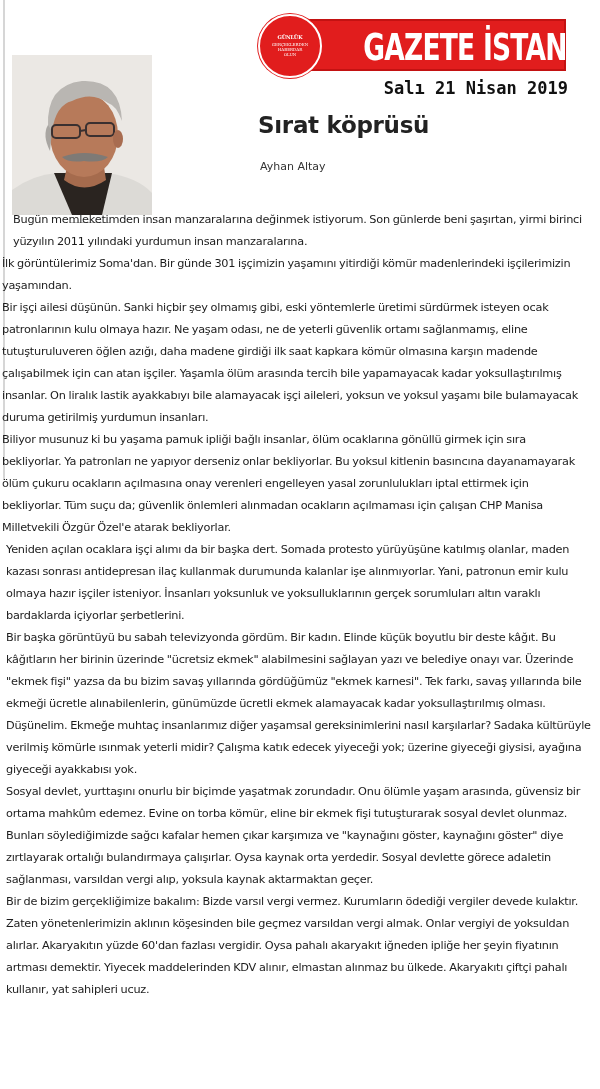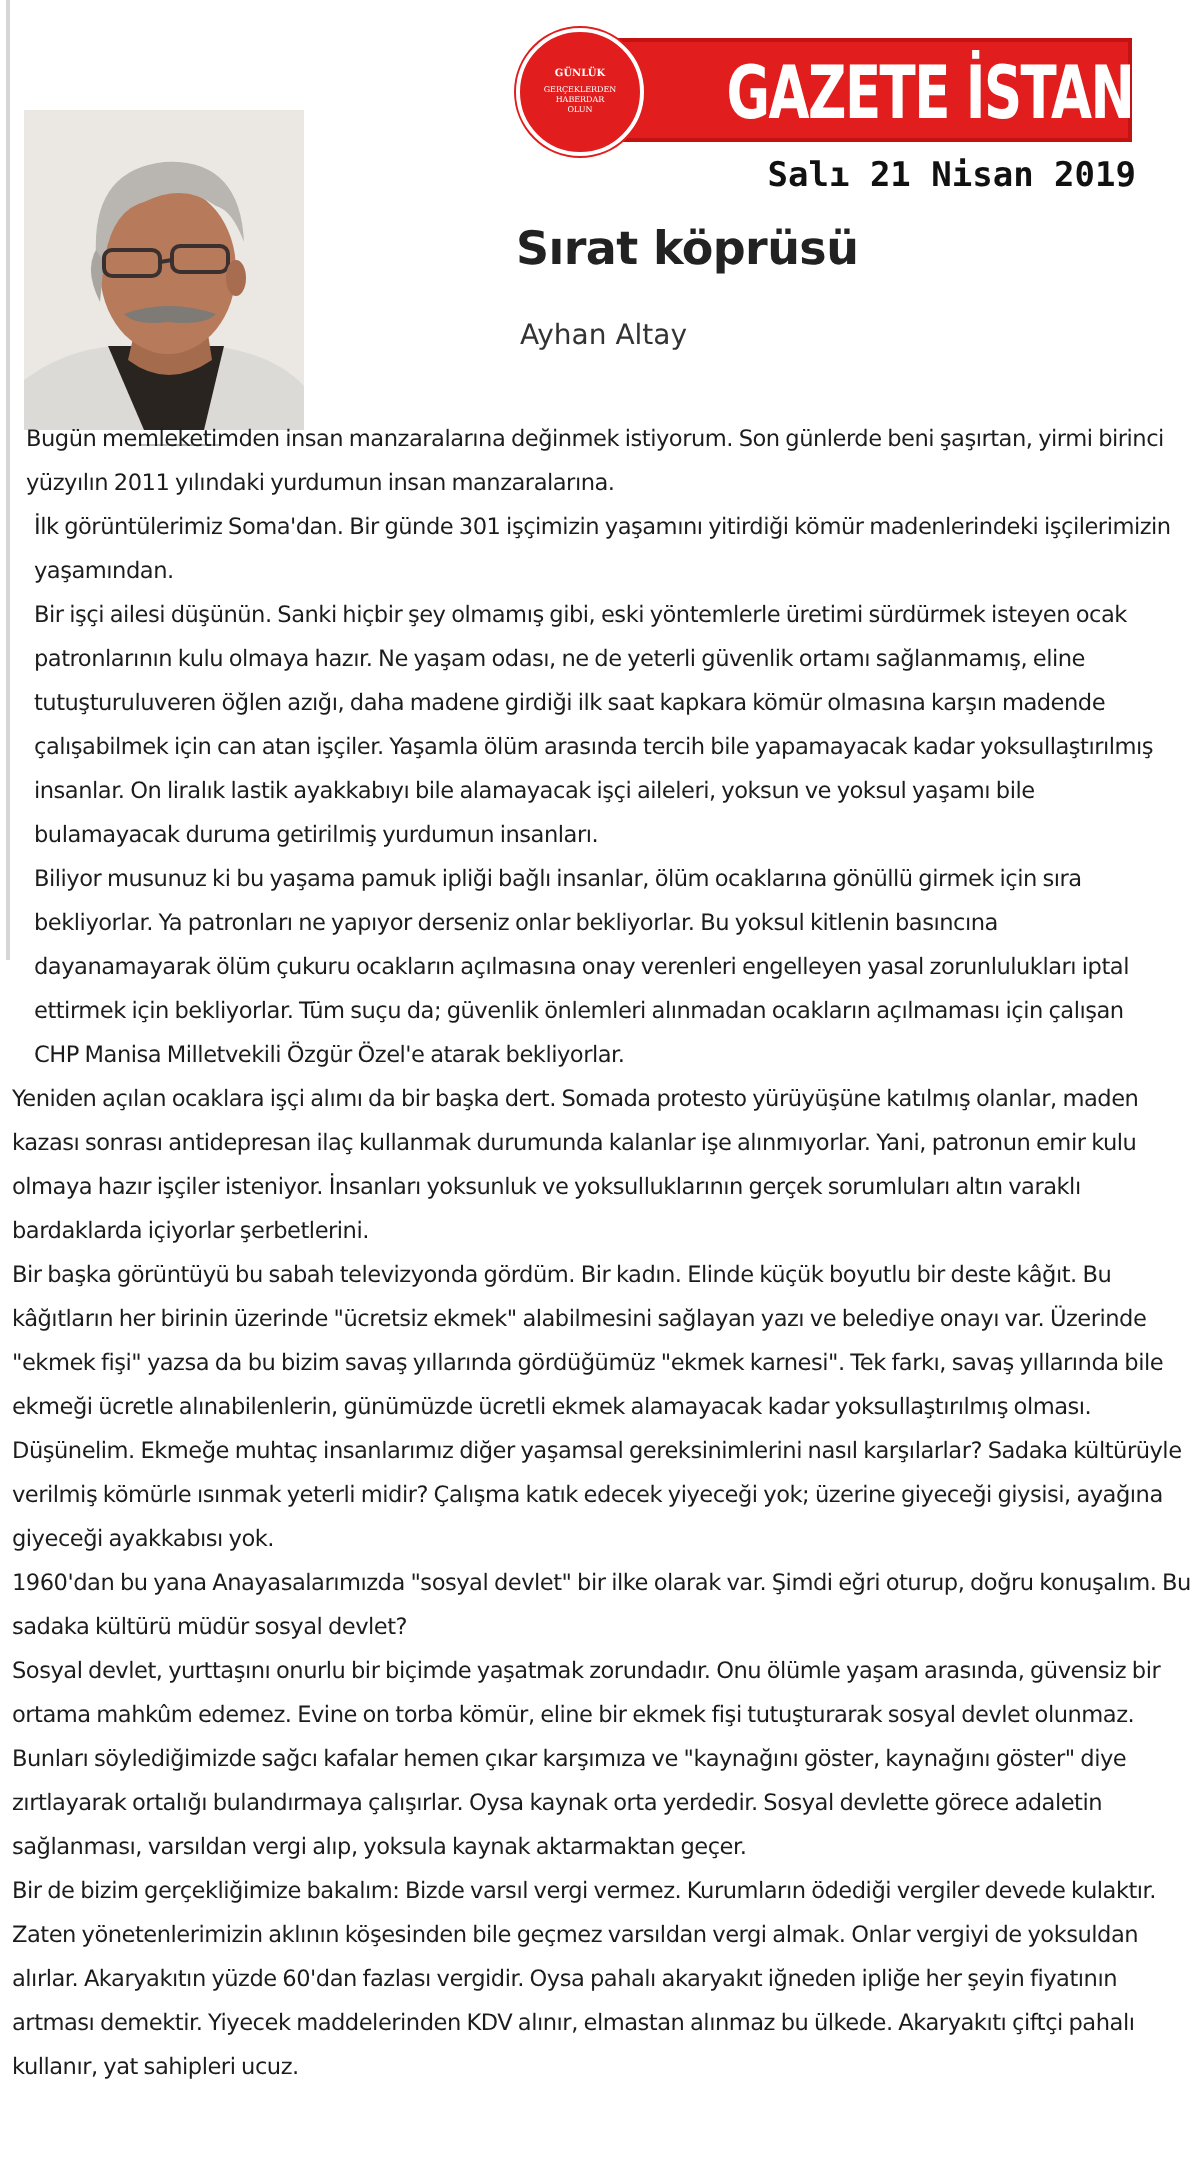--- a/index.html
+++ b/index.html
@@ -36,31 +36,31 @@
 
   .date {
     position: absolute; right: 32px; top: 78px; font-family: "DejaVu Sans Mono", monospace;
     font-weight: bold; font-size: 17px; color: #111; letter-spacing: 0px;
   }
   .title {
     position: absolute; left: 258px; top: 112px; font-size: 23px; font-weight: bold;
     color: #222; font-family: "DejaVu Sans", sans-serif; letter-spacing: -0.3px;
   }
   .author {
-    position: absolute; left: 260px; top: 160px; font-size: 14px; color: #333;
+    position: absolute; left: 260px; top: 160px; font-size: 11px; color: #333;
     font-family: "DejaVu Sans", sans-serif;
   }
 
   .article { position: absolute; left: 0; top: 209px; width: 600px; }
   .article p {
     margin: 0; font-size: 11.3px; line-height: 22px; color: #1c1c1c;
     font-family: "DejaVu Sans", sans-serif; letter-spacing: -0.25px;
     word-spacing: -0.5px;
   }
-  .sec-a p { padding-left: 17px; padding-right: 14px; }
+  .sec-a p { padding-left: 2px; padding-right: 14px; }
   .sec-a p.first { padding-left: 13px; }
   .sec-b p { padding-left: 6px; padding-right: 4px; }
 </style>
 </head>
 <body>
 
 <div class="left-rule"></div>
 
 <div class="photo-frame">
   <div class="photo">
@@ -102,19 +102,18 @@
   <div class="sec-a">
     <p class="first">Bugün memleketimden insan manzaralarına değinmek istiyorum. Son günlerde beni şaşırtan, yirmi birinci yüzyılın 2011 yılındaki yurdumun insan manzaralarına.</p>
     <p>İlk görüntülerimiz Soma'dan. Bir günde 301 işçimizin yaşamını yitirdiği kömür madenlerindeki işçilerimizin yaşamından.</p>
     <p>Bir işçi ailesi düşünün. Sanki hiçbir şey olmamış gibi, eski yöntemlerle üretimi sürdürmek isteyen ocak patronlarının kulu olmaya hazır. Ne yaşam odası, ne de yeterli güvenlik ortamı sağlanmamış, eline tutuşturuluveren öğlen azığı, daha madene girdiği ilk saat kapkara kömür olmasına karşın madende çalışabilmek için can atan işçiler. Yaşamla ölüm arasında tercih bile yapamayacak kadar yoksullaştırılmış insanlar. On liralık lastik ayakkabıyı bile alamayacak işçi aileleri, yoksun ve yoksul yaşamı bile bulamayacak duruma getirilmiş yurdumun insanları.</p>
     <p>Biliyor musunuz ki bu yaşama pamuk ipliği bağlı insanlar, ölüm ocaklarına gönüllü girmek için sıra bekliyorlar. Ya patronları ne yapıyor derseniz onlar bekliyorlar. Bu yoksul kitlenin basıncına dayanamayarak ölüm çukuru ocakların açılmasına onay verenleri engelleyen yasal zorunlulukları iptal ettirmek için bekliyorlar. Tüm suçu da; güvenlik önlemleri alınmadan ocakların açılmaması için çalışan CHP Manisa Milletvekili Özgür Özel'e atarak bekliyorlar.</p>
   </div>
   <div class="sec-b">
     <p>Yeniden açılan ocaklara işçi alımı da bir başka dert. Somada protesto yürüyüşüne katılmış olanlar, maden kazası sonrası antidepresan ilaç kullanmak durumunda kalanlar işe alınmıyorlar. Yani, patronun emir kulu olmaya hazır işçiler isteniyor. İnsanları yoksunluk ve yoksulluklarının gerçek sorumluları altın varaklı bardaklarda içiyorlar şerbetlerini.</p>
     <p>Bir başka görüntüyü bu sabah televizyonda gördüm. Bir kadın. Elinde küçük boyutlu bir deste kâğıt. Bu kâğıtların her birinin üzerinde "ücretsiz ekmek" alabilmesini sağlayan yazı ve belediye onayı var. Üzerinde "ekmek fişi" yazsa da bu bizim savaş yıllarında gördüğümüz "ekmek karnesi". Tek farkı, savaş yıllarında bile ekmeği ücretle alınabilenlerin, günümüzde ücretli ekmek alamayacak kadar yoksullaştırılmış olması.</p>
     <p>Düşünelim. Ekmeğe muhtaç insanlarımız diğer yaşamsal gereksinimlerini nasıl karşılarlar? Sadaka kültürüyle verilmiş kömürle ısınmak yeterli midir? Çalışma katık edecek yiyeceği yok; üzerine giyeceği giysisi, ayağına giyeceği ayakkabısı yok.</p>
-    <p>1960'dan bu yana Anayasalarımızda "sosyal devlet" bir ilke olarak var. Şimdi eğri oturup, doğru konuşalım. Bu sadaka kültürü müdür sosyal devlet?</p>
     <p>Sosyal devlet, yurttaşını onurlu bir biçimde yaşatmak zorundadır. Onu ölümle yaşam arasında, güvensiz bir ortama mahkûm edemez. Evine on torba kömür, eline bir ekmek fişi tutuşturarak sosyal devlet olunmaz.</p>
     <p>Bunları söylediğimizde sağcı kafalar hemen çıkar karşımıza ve "kaynağını göster, kaynağını göster" diye zırtlayarak ortalığı bulandırmaya çalışırlar. Oysa kaynak orta yerdedir. Sosyal devlette görece adaletin sağlanması, varsıldan vergi alıp, yoksula kaynak aktarmaktan geçer.</p>
     <p>Bir de bizim gerçekliğimize bakalım: Bizde varsıl vergi vermez. Kurumların ödediği vergiler devede kulaktır. Zaten yönetenlerimizin aklının köşesinden bile geçmez varsıldan vergi almak. Onlar vergiyi de yoksuldan alırlar. Akaryakıtın yüzde 60'dan fazlası vergidir. Oysa pahalı akaryakıt iğneden ipliğe her şeyin fiyatının artması demektir. Yiyecek maddelerinden KDV alınır, elmastan alınmaz bu ülkede. Akaryakıtı çiftçi pahalı kullanır, yat sahipleri ucuz.</p>
   </div>
 
 </div>
 
 </body></html>

